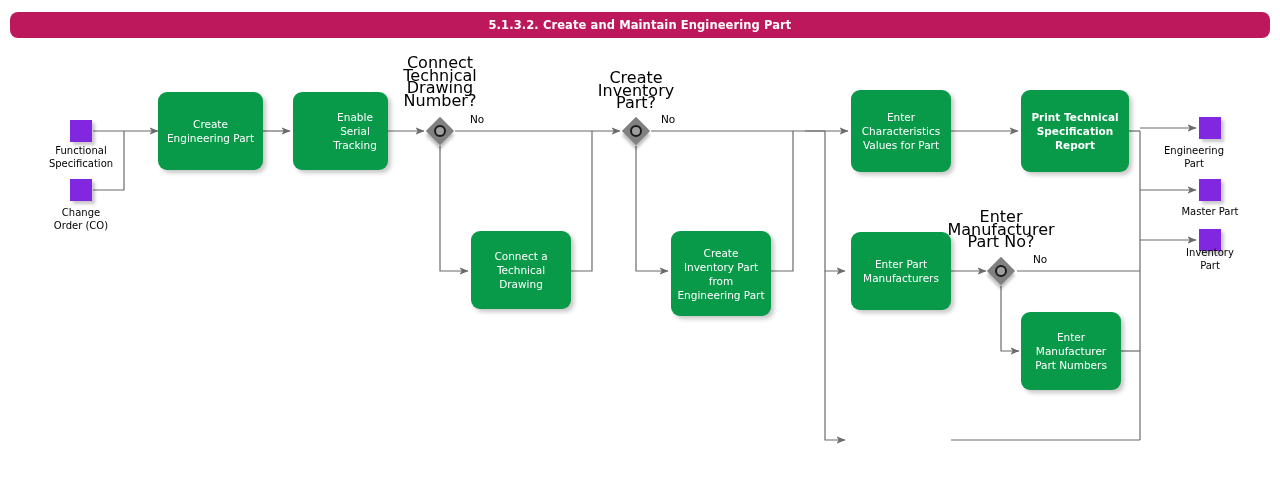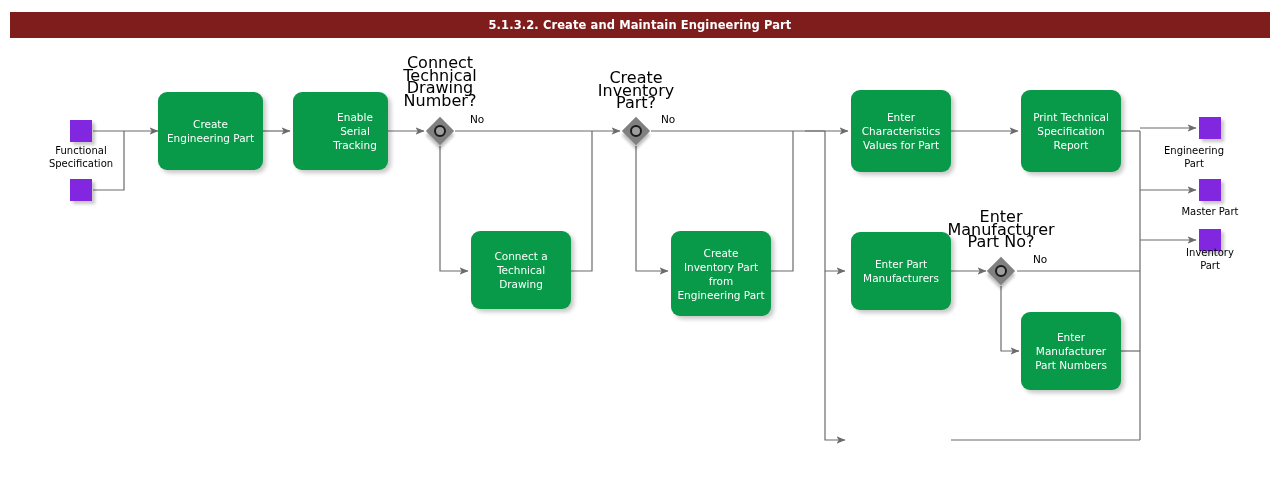--- a/index.html
+++ b/index.html
@@ -17,24 +17,25 @@
     background: #ffffff;
     overflow: hidden;
   }
   
   #title-bar {
     position: absolute;
     left: 10px;
     top: 12px;
     width: 1260px;
     height: 26px;
-    background: #7f1d1d;
+    background: #be185d;
     display: flex;
     align-items: center;
     justify-content: center;
+    border-radius: 8px;
   }
   #title-bar .title-text {
     color: #ffffff;
     font-family: "DejaVu Sans", sans-serif;
     font-size: 11.5px;
     font-weight: bold;
     letter-spacing: 0.1px;
     white-space: nowrap;
   }
   
@@ -189,20 +190,22 @@
       <path d="M1140,190 L1196,190" marker-end="url(#arrow)"></path>
       <path d="M1140,240 L1196,240" marker-end="url(#arrow)"></path>
     </g>
   </svg>
 
   <div class="artifact" style="left:70px; top:120px;"></div>
   <div class="artifact-label" style="left:21px; top:145px; width:120px;">Functional
 Specification</div>
 
   <div class="artifact" style="left:70px; top:179px;"></div>
+  <div class="artifact-label" style="left:21px; top:207px; width:120px;">Change
+Order (CO)</div>
 
   <div class="artifact" style="left:1199px; top:117px;"></div>
   <div class="artifact-label" style="left:1134px; top:145px; width:120px;">Engineering
 Part</div>
 
   <div class="artifact" style="left:1199px; top:179px;"></div>
   <div class="artifact-label" style="left:1150px; top:206px; width:120px;">Master Part</div>
 
   <div class="artifact" style="left:1199px; top:229px;"></div>
   <div class="artifact-label" style="left:1150px; top:247px; width:120px;">Inventory
@@ -230,21 +233,21 @@
 from
 Engineering Part</span>
   </div>
 
   <div class="task" style="left:851px; top:90px; width:100px; height:82px;">
     <span class="task-label">Enter
 Characteristics
 Values for Part</span>
   </div>
 
-  <div class="task" style="left:1021px; top:90px; width:100px; height:82px;">
+  <div class="task" style="left:1021px; top:90px; width:108px; height:82px;font-weight:bold;">
     <span class="task-label">Print Technical
 Specification
 Report</span>
   </div>
 
   <div class="task" style="left:851px; top:232px; width:100px; height:78px;">
     <span class="task-label">Enter Part
 Manufacturers</span>
   </div>
 

